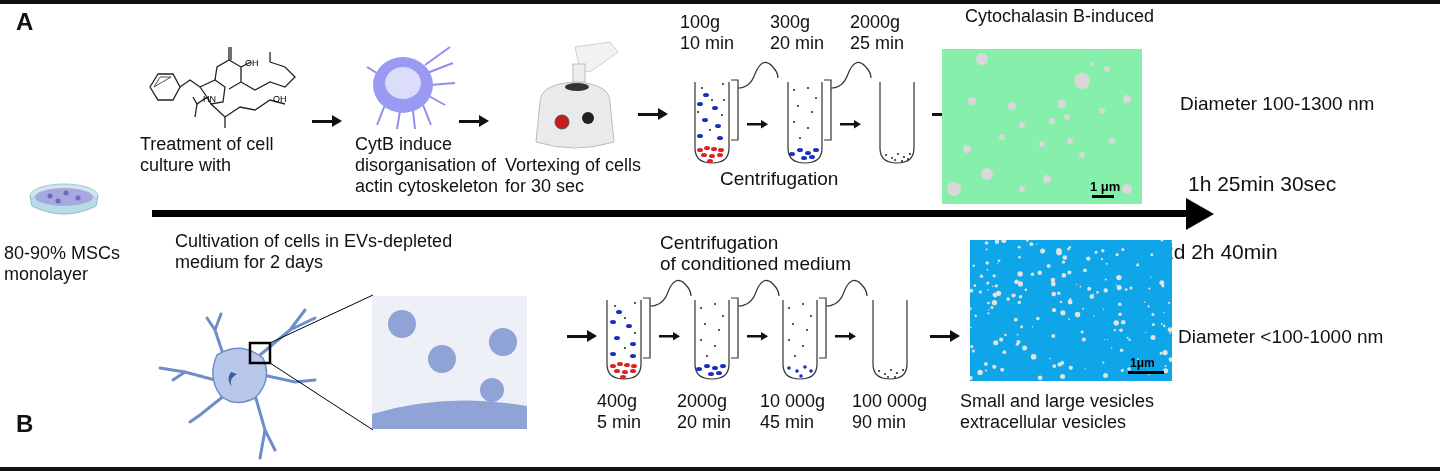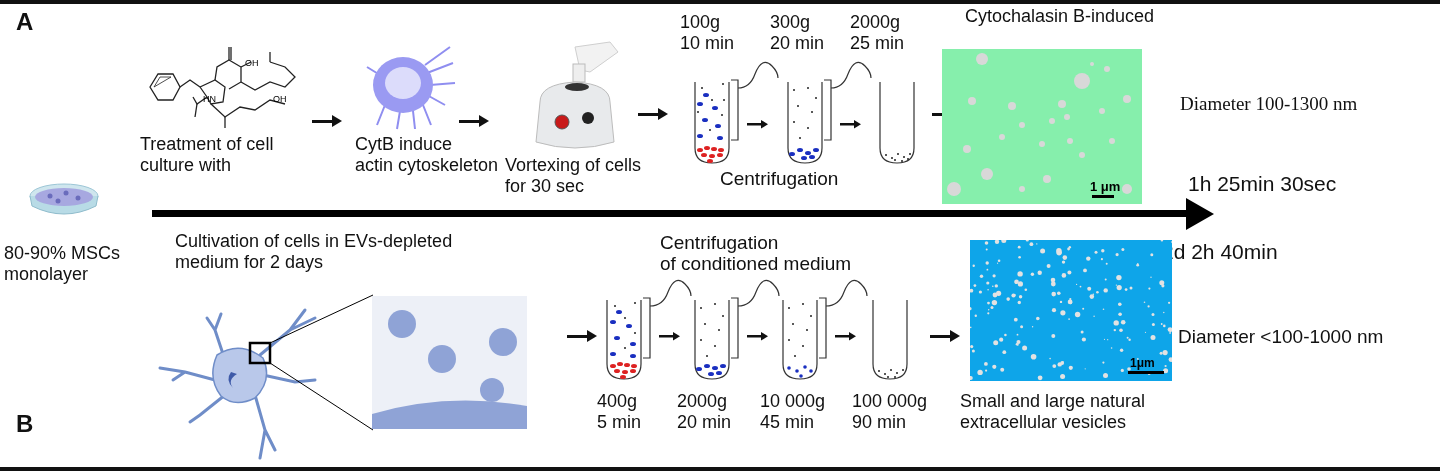--- a/index.html
+++ b/index.html
@@ -69,20 +69,21 @@
 
 <svg style="left:365px;top:45px;" width="90" height="85" viewBox="0 0 90 85">
   <g stroke="#8f8ef0" stroke-width="2" fill="none">
     <path d="M60 20 L85 2 M62 28 L88 18 M65 40 L90 38 M20 60 L12 80 M35 66 L32 84 M48 66 L50 84 M58 60 L66 80 M62 50 L80 60 M15 30 L2 22"></path>
   </g>
   <ellipse cx="38" cy="40" rx="30" ry="28" fill="#9a9af2"></ellipse>
   <ellipse cx="38" cy="38" rx="18" ry="16" fill="#dcdcfb"></ellipse>
 </svg>
 <div class="lbl" style="left:355px;top:134px;width:160px;">
   <div>CytB induce</div>
+  <div>disorganisation of</div>
   <div>actin cytoskeleton</div>
 </div>
 <div class="arrow-small" style="left:459px;top:120px;width:22px;"></div>
 
 <svg style="left:530px;top:42px;" width="90" height="115" viewBox="0 0 90 115">
   <path d="M45 5 L80 0 L88 10 L60 30 L50 28 Z" fill="#f2f2f2" stroke="#cfcfcf"></path>
   <rect x="43" y="22" width="12" height="18" fill="#eee" stroke="#bbb"></rect>
   <path d="M10 60 Q10 42 45 40 Q80 42 80 60 L84 100 Q45 112 6 100 Z" fill="#e8eaec" stroke="#bcbcbc"></path>
   <ellipse cx="47" cy="45" rx="12" ry="4" fill="#333"></ellipse>
   <circle cx="32" cy="80" r="7" fill="#c81a1a" stroke="#555"></circle>
@@ -207,21 +208,21 @@
         <circle cx="12" cy="140" r="7"></circle>
         <circle cx="80" cy="140" r="3"></circle>
       <circle cx="185" cy="140" r="5"></circle>
         <circle cx="150" cy="15" r="2"></circle>
         <circle cx="165" cy="20" r="3"></circle>
     </g>
   </svg>
   <div class="abs" style="left:148px;top:130px;color:#000;font-size:13px;font-weight:bold;">1 μm</div>
   <div class="abs" style="left:150px;top:146px;width:22px;height:3px;background:#000;"></div>
 </div>
-<div class="lbl" style="left:1180px;top:93px;text-align:left;font-size:19px;font-family:Liberation Serif, serif;">Diameter 100-1300 nm</div>
+<div class="lbl" style="left:1180px;top:93px;text-align:left;font-size:19px;">Diameter 100-1300 nm</div>
 <div class="lbl big" style="left:1188px;top:172px;text-align:left;">1h 25min 30sec</div>
 
 <div class="abs" style="left:152px;top:210px;width:1038px;height:7px;background:#000;"></div>
 <div class="abs" style="left:1186px;top:198px;width:0;height:0;border-left:28px solid #000;border-top:16px solid transparent;border-bottom:16px solid transparent;"></div>
 
 <div class="lbl" style="left:175px;top:231px;width:370px;">
   <div>Cultivation of  cells in EVs-depleted</div>
     <div>medium for 2 days</div>
 </div>
 <div class="lbl big" style="left:1162px;top:240px;text-align:left;">2d 2h 40min</div>
@@ -527,15 +528,15 @@
       <circle cx="161.0" cy="48.1" r="1.5" fill="#e2e2e2"></circle>
       <circle cx="50.4" cy="43.9" r="2.6" fill="#e2e2e2"></circle>
       <circle cx="191.9" cy="0.3" r="1.3" fill="#e2e2e2"></circle>
       <circle cx="63.6" cy="116.8" r="2.8" fill="#e2e2e2"></circle>
     </svg>
   <div class="abs" style="left:160px;top:116px;color:#000;font-size:12px;font-weight:bold;">1μm</div>
   <div class="abs" style="left:158px;top:131px;width:36px;height:3px;background:#000;"></div>
 </div>
 <div class="lbl" style="left:1178px;top:326px;text-align:left;font-size:19px;">Diameter &lt;100-1000 nm</div>
 <div class="lbl" style="left:960px;top:391px;width:230px;">
-  <div>Small and large natural</div>
+  <div>Small and large vesicles</div>
     <div>extracellular vesicles</div>
 </div>
 
 </body></html>

